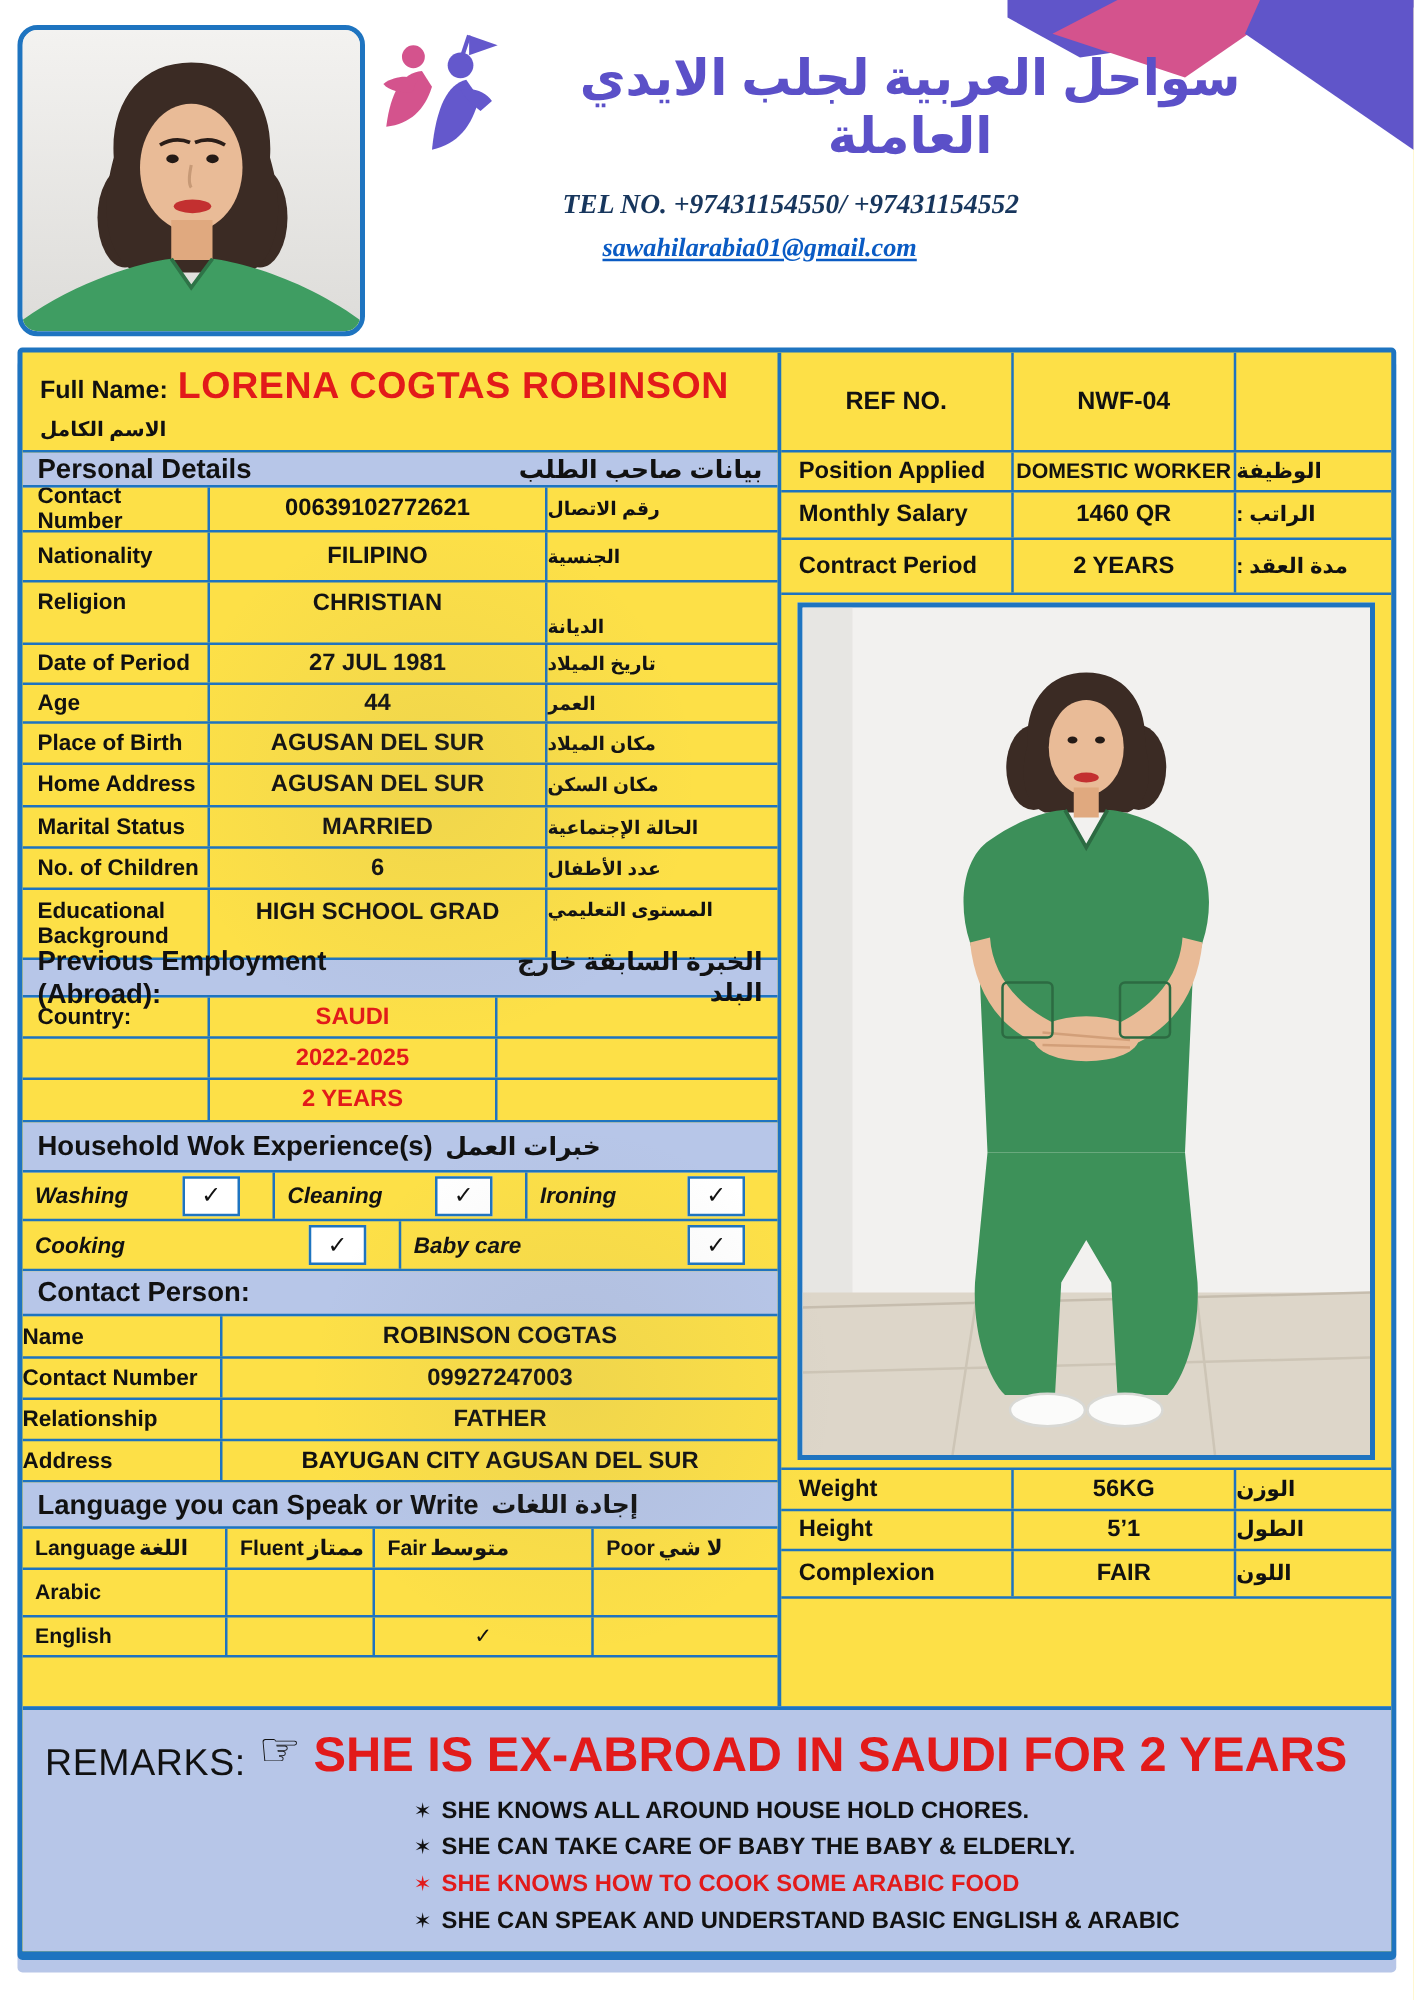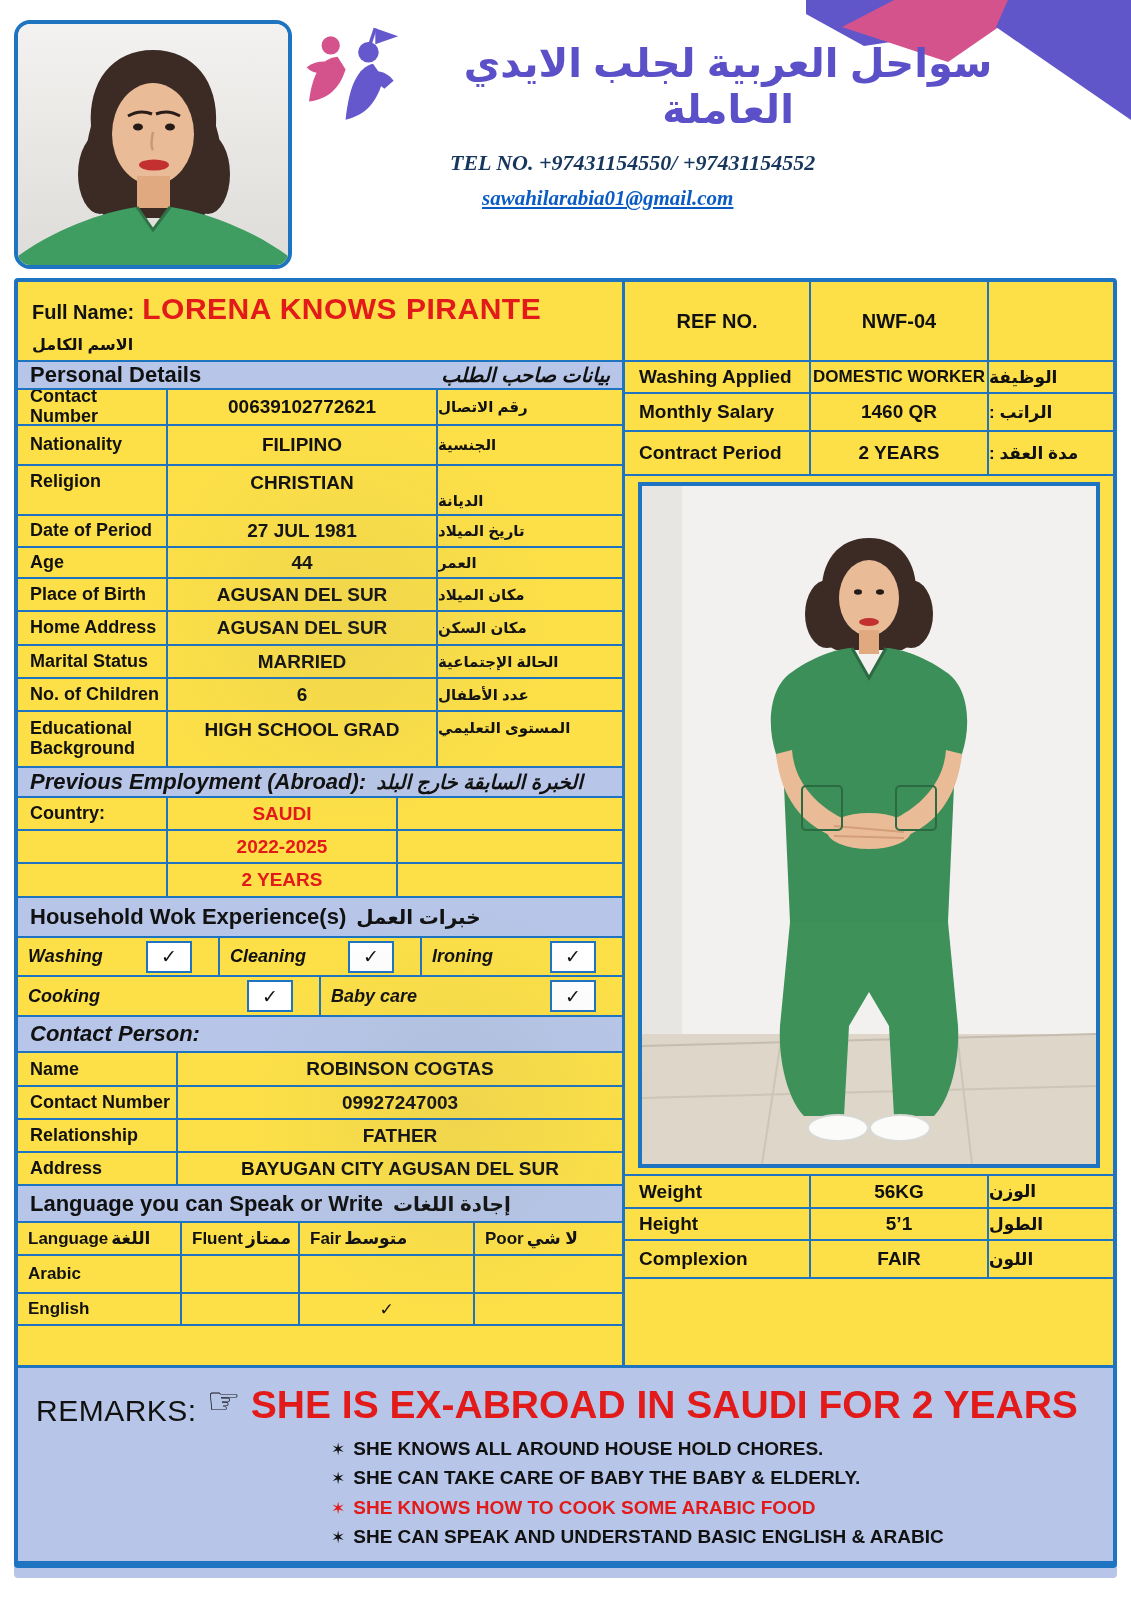--- a/index.html
+++ b/index.html
@@ -30,42 +30,42 @@
   .row{display:flex;border-bottom:2px solid var(--blue);flex:0 0 auto;}
   .row.noline{border-bottom:none;}
   .cell{border-right:2px solid var(--blue);display:flex;align-items:center;overflow:hidden;}
   .cell:last-child{border-right:none;}
   .lbl{width:150px;padding-left:12px;font-weight:bold;font-size:18px;line-height:1.1;}
   .val{width:270px;justify-content:center;font-weight:bold;font-size:19px;text-align:center;}
   .ar{flex:1;justify-content:flex-end;padding-right:0;font-weight:bold;font-size:15px;}
 
   .sec{background:var(--hdr);display:flex;align-items:center;justify-content:space-between;padding:0 12px;font-weight:bold;font-size:22px;border-bottom:2px solid var(--blue);flex:0 0 auto;}
   .sec .t-ar{font-size:20px;}
-  .ital{font-style:italic;text-align:center;}
+  .ital{}
 
   
   .fullname{position:relative;display:block;padding:10px 0 0 14px;}
   .fn-line{display:flex;align-items:baseline;gap:8px;}
   .fn-lbl{font-weight:bold;font-size:20px;}
   .fn-val{font-weight:bold;font-size:30px;color:var(--red);letter-spacing:.5px;}
   .fn-ar{position:absolute;left:14px;bottom:6px;font-size:16px;font-weight:bold;}
 
   
   .pe-lbl{width:150px;padding-left:12px;font-weight:bold;font-size:18px;}
   .pe-val{width:230px;justify-content:center;font-weight:bold;font-size:19px;color:var(--red);}
   .pe-empty{flex:1;}
 
   
   .chore{flex:1;display:flex;align-items:center;justify-content:space-between;padding:0 26px 0 10px;border-right:2px solid var(--blue);}
   .chore:last-child{border-right:none;}
   .chore-lbl{font-weight:bold;font-style:italic;font-size:18px;}
   .checkbox{width:46px;height:32px;border:2px solid var(--blue);background:#fff;display:flex;align-items:center;justify-content:center;font-size:19px;font-weight:bold;}
 
   
-  .cp-lbl{width:160px;padding-left:12px;font-weight:bold;font-size:18px;}
+  .cp-lbl{width:160px;font-weight:bold;font-size:18px;}
   .cp-val{flex:1;justify-content:center;font-weight:bold;font-size:19px;}
 
   
   .lg0{width:164px;padding-left:10px;gap:3px;font-weight:bold;font-size:17px;}
   .lg1{width:118px;padding-left:10px;gap:3px;font-weight:bold;font-size:17px;}
   .lg2{width:175px;padding-left:10px;gap:3px;font-weight:bold;font-size:17px;}
   .lg3{flex:1;padding-left:10px;gap:3px;font-weight:bold;font-size:17px;}
   .lgc{justify-content:center;padding-left:0;font-size:17px;font-weight:bold;}
 
   
@@ -144,21 +144,21 @@
 <div class="doc">
   <div class="doc-body">
     <div class="wm" style="left:120px;top:130px;width:420px;height:420px;"></div>
     <div class="wm" style="left:230px;top:620px;width:420px;height:420px;"></div>
 
     <div class="left">
 
       <div class="row fullname" style="height:80px">
         <div class="fn-line">
           <span class="fn-lbl">Full Name:</span>
-          <span class="fn-val">LORENA KNOWS PIRANTE</span>
+          <span class="fn-val">LORENA COGTAS ROBINSON</span>
         </div>
         <div class="fn-ar" dir="rtl">الاسم الكامل</div>
       </div>
 
       <div class="sec" style="height:28px">
         <span>Personal Details</span>
         <span class="t-ar ital" dir="rtl">بيانات صاحب الطلب</span>
       </div>
 
       <div class="row" style="height:36px">
@@ -334,21 +334,21 @@
 
     <div class="right">
 
       <div class="row" style="height:80px">
         <div class="cell ref-lbl">REF NO.</div>
         <div class="cell r-val" style="font-size:20px">NWF-04</div>
         <div class="cell r-ar"></div>
       </div>
 
       <div class="row" style="height:32px">
-        <div class="cell r-lbl">Washing Applied</div>
+        <div class="cell r-lbl">Position Applied</div>
         <div class="cell r-val" style="font-size:17px">DOMESTIC WORKER</div>
         <div class="cell r-ar" dir="rtl">الوظيفة</div>
       </div>
       <div class="row" style="height:38px">
         <div class="cell r-lbl">Monthly Salary</div>
         <div class="cell r-val">1460 QR</div>
         <div class="cell r-ar" dir="rtl">الراتب :</div>
       </div>
       <div class="row" style="height:44px">
         <div class="cell r-lbl">Contract Period</div>

